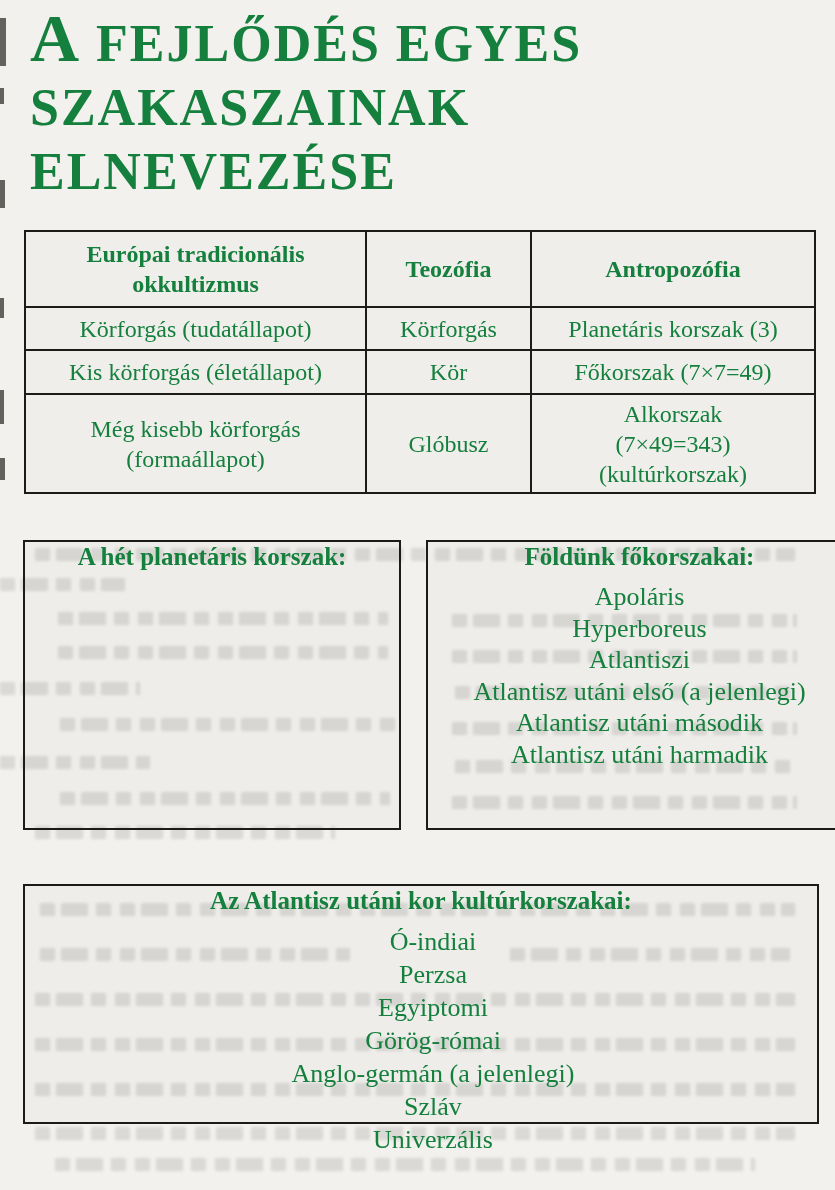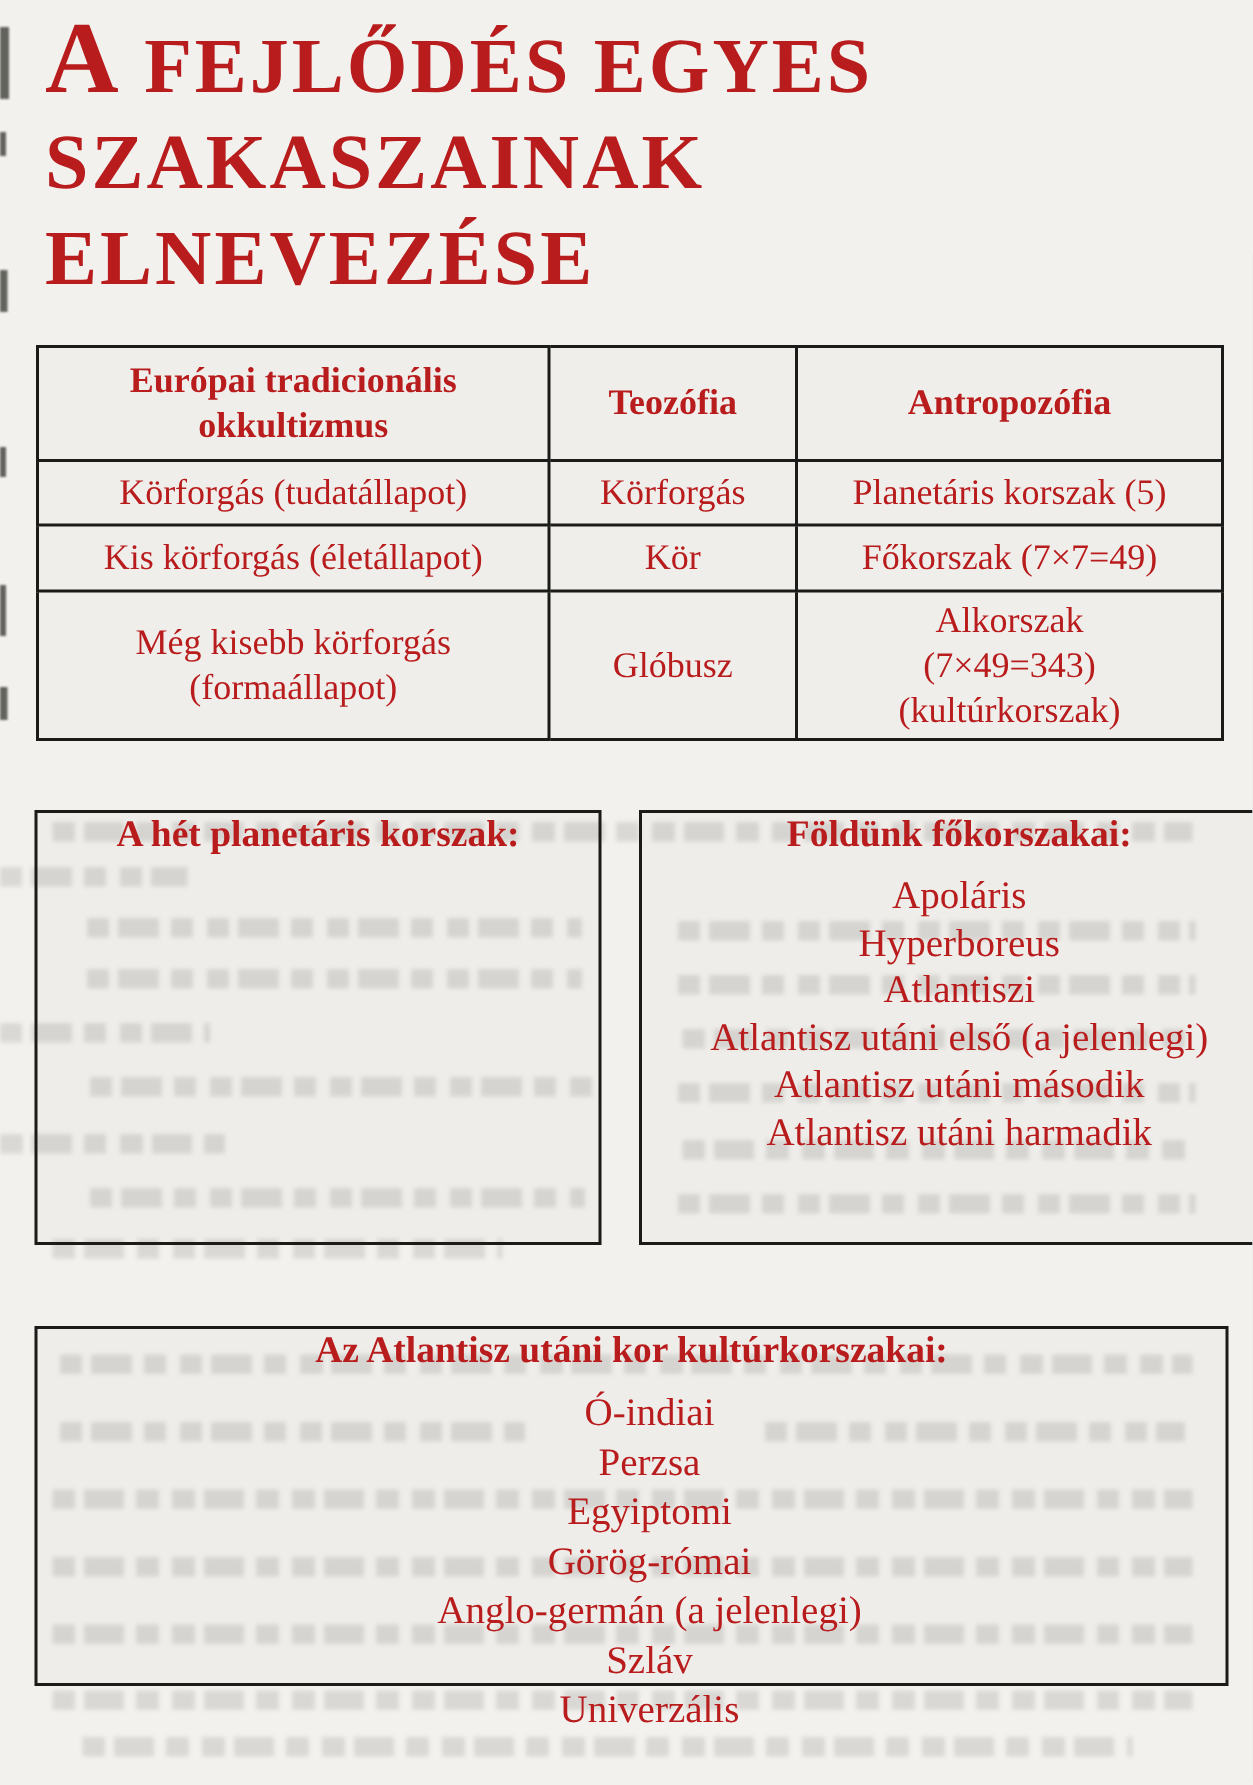--- a/index.html
+++ b/index.html
@@ -2,21 +2,21 @@
 <html><head>
 <meta charset="utf-8">
 <style>
   html,body{margin:0;padding:0;background:#e8e8e6;}
   #page{
     position:relative;
     width:835px;height:1190px;
     background:#f2f1ee;
     overflow:hidden;
     font-family:"Liberation Serif","DejaVu Serif",serif;
-    color:#b91c1c;
+    color:#15803d;
   }
   
   .ghost{
     position:absolute;height:13px;z-index:1;pointer-events:none;
     background:repeating-linear-gradient(90deg,
       rgba(95,95,86,.30) 0 15px, rgba(95,95,86,0) 15px 21px,
       rgba(95,95,86,.30) 21px 48px, rgba(95,95,86,0) 48px 56px,
       rgba(95,95,86,.30) 56px 71px, rgba(95,95,86,0) 71px 80px);
     filter:blur(1.4px);opacity:.55;
   }
@@ -110,21 +110,21 @@
     <tbody>
         <tr style="height:76px;">
       <th>Európai tradicionális
 okkultizmus</th>
       <th>Teozófia</th>
       <th>Antropozófia</th>
     </tr>
     <tr style="height:43px;">
       <td>Körforgás (tudatállapot)</td>
       <td>Körforgás</td>
-      <td>Planetáris korszak (5)</td>
+      <td>Planetáris korszak (3)</td>
     </tr>
     <tr style="height:44px;">
       <td>Kis körforgás (életállapot)</td>
       <td>Kör</td>
       <td>Főkorszak (7×7=49)</td>
     </tr>
     <tr style="height:99px;">
       <td>Még kisebb körforgás
 (formaállapot)</td>
       <td>Glóbusz</td>

